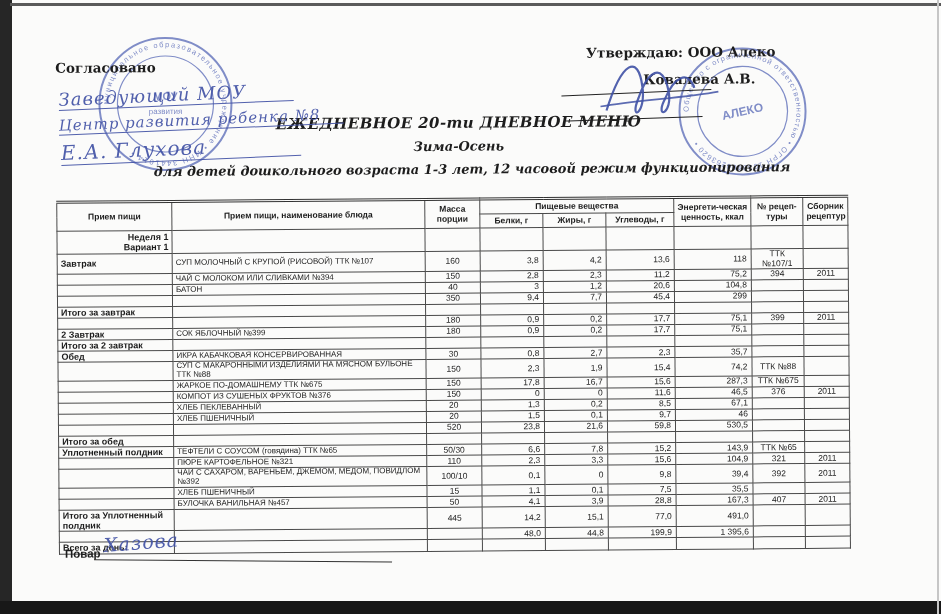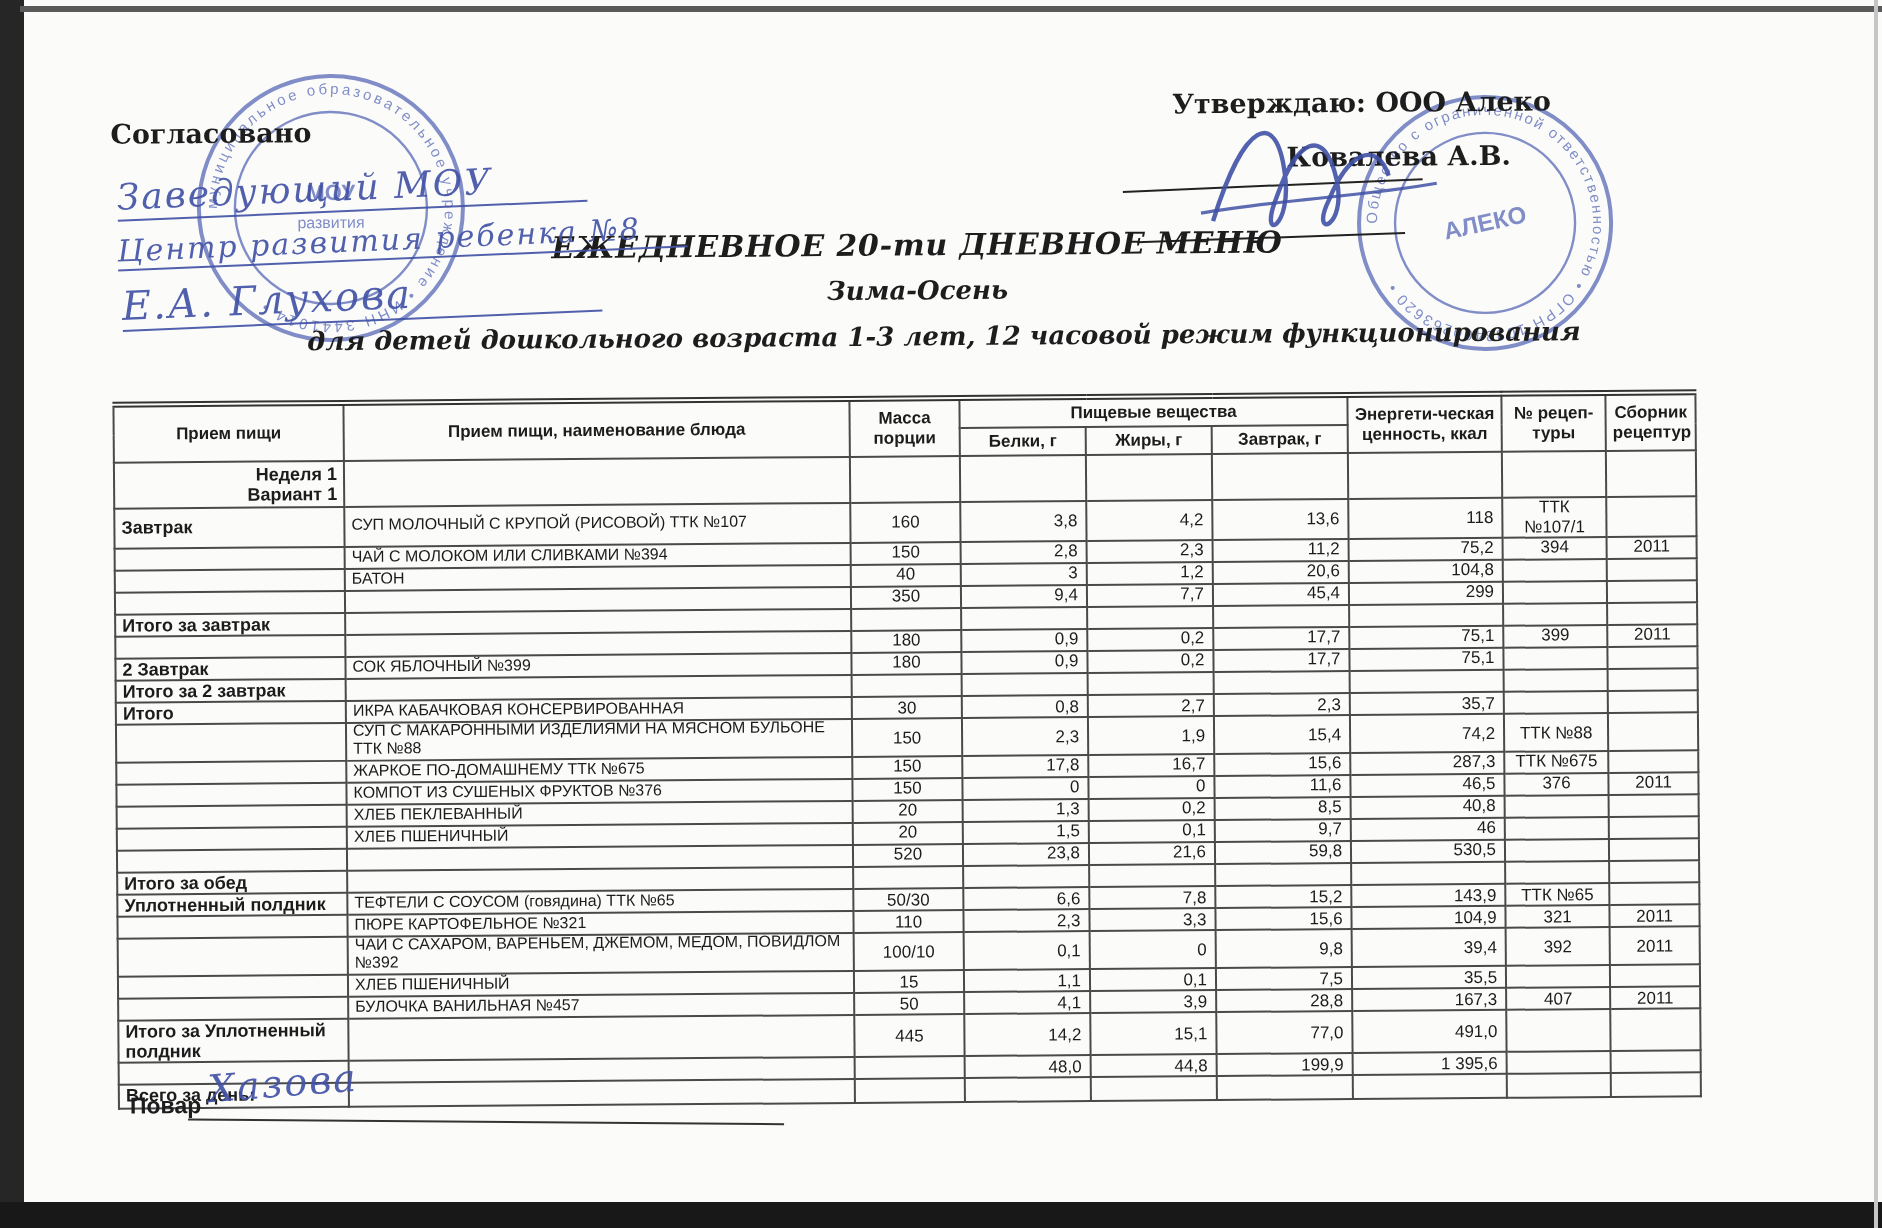--- a/index.html
+++ b/index.html
@@ -132,21 +132,21 @@
           <th rowspan="2">Прием пищи, наименование блюда</th>
           <th rowspan="2">Масса порции</th>
           <th colspan="3">Пищевые вещества</th>
           <th rowspan="2">Энергети-ческая ценность, ккал</th>
           <th rowspan="2">№ рецеп-туры</th>
           <th rowspan="2" class="left">Сборник рецептур</th>
         </tr>
         <tr>
           <th>Белки, г</th>
           <th>Жиры, г</th>
-          <th>Завтрак, г</th>
+          <th>Углеводы, г</th>
         </tr>
       </thead>
       <tbody>
           <tr class="week">
             <td class="meal">Неделя 1
 Вариант 1</td>
             <td class="dish"></td>
             <td class="ctr"></td>
             <td class="num"></td>
             <td class="num"></td>
@@ -237,21 +237,21 @@
             <td class="dish"></td>
             <td class="ctr"></td>
             <td class="num"></td>
             <td class="num"></td>
             <td class="num"></td>
             <td class="num"></td>
             <td class="ctr"></td>
             <td class="ctr"></td>
           </tr>
           <tr class="dish">
-            <td class="meal">Итого</td>
+            <td class="meal">Обед</td>
             <td class="dish">ИКРА КАБАЧКОВАЯ КОНСЕРВИРОВАННАЯ</td>
             <td class="ctr">30</td>
             <td class="num">0,8</td>
             <td class="num">2,7</td>
             <td class="num">2,3</td>
             <td class="num">35,7</td>
             <td class="ctr"></td>
             <td class="ctr"></td>
           </tr>
           <tr class="dish">
@@ -287,21 +287,21 @@
             <td class="ctr">376</td>
             <td class="ctr">2011</td>
           </tr>
           <tr class="dish">
             <td class="meal"></td>
             <td class="dish">ХЛЕБ ПЕКЛЕВАННЫЙ</td>
             <td class="ctr">20</td>
             <td class="num">1,3</td>
             <td class="num">0,2</td>
             <td class="num">8,5</td>
-            <td class="num">40,8</td>
+            <td class="num">67,1</td>
             <td class="ctr"></td>
             <td class="ctr"></td>
           </tr>
           <tr class="dish">
             <td class="meal"></td>
             <td class="dish">ХЛЕБ ПШЕНИЧНЫЙ</td>
             <td class="ctr">20</td>
             <td class="num">1,5</td>
             <td class="num">0,1</td>
             <td class="num">9,7</td>

